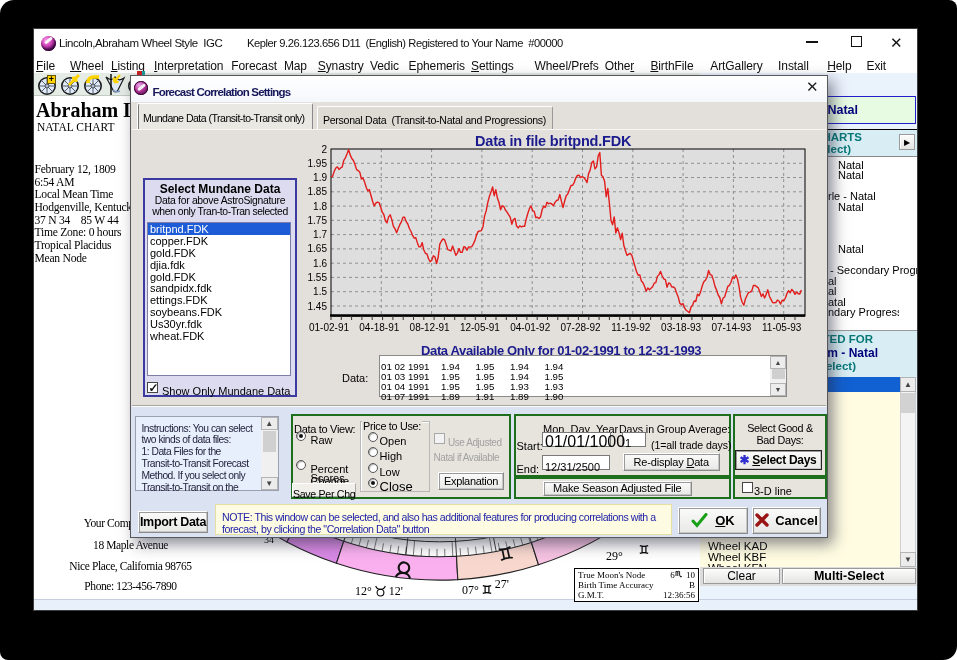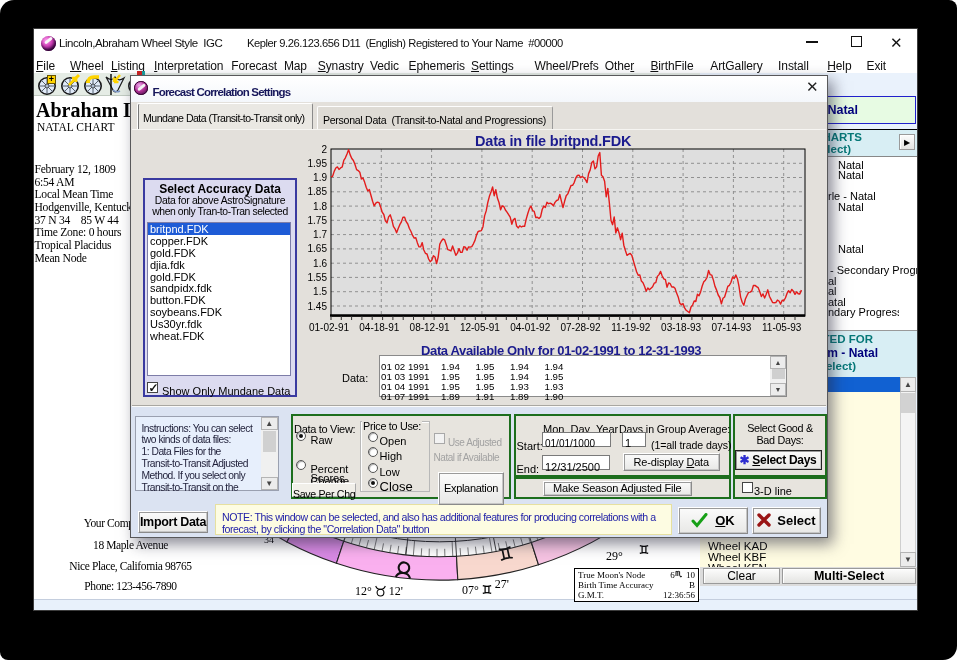--- a/index.html
+++ b/index.html
@@ -258,36 +258,36 @@
 <div class="abs" style="left:316.5px;top:106px;width:236px;height:23px;background:#dedbd5;border:1px solid #9a9a9a;border-bottom:none;border-top-color:#fdfdfd;border-left-color:#fdfdfd;z-index:12;border-radius:2px 2px 0 0"></div>
 <div class="abs" style="left:132px;top:128.5px;width:694px;height:1.5px;background:#f6f5f2;z-index:12"></div>
 <div class="abs" style="left:143px;top:107.5px;z-index:14"><span style="font-size:10.6px;letter-spacing:-0.53px;color:#000">Mundane Data (Transit-to-Transit only)</span></div>
 <div class="abs" style="left:323px;top:110px;z-index:13"><span style="font-size:10.6px;letter-spacing:-0.3px;color:#000">Personal Data&nbsp; (Transit-to-Natal and Progressions)</span></div>
 <div class="abs" style="left:131px;top:406px;width:696px;height:131px;background:#dbe3f2;z-index:11"></div>
 <div class="abs" style="left:132px;top:404.5px;width:694px;height:1px;background:#a9a7a2;z-index:12"></div>
 <div class="abs" style="left:132px;top:405.5px;width:694px;height:1px;background:#fbfbfa;z-index:12"></div>
 <div class="abs" style="left:475px;top:132px;z-index:12"><span style="font-size:14.5px;font-weight:bold;color:#1b1b8e;letter-spacing:-0.2px">Data in file britpnd.FDK</span></div>
 <div class="abs" style="left:143px;top:178px;width:154px;height:219px;background:#dcdbf0;border:2px solid #3a3aa0;z-index:12"></div>
 <div class="abs" style="left:143px;top:182px;z-index:13">
-    <div style="width:154px;text-align:center;font-size:12px;font-weight:bold;color:#000">Select Accuracy Data</div>
+    <div style="width:154px;text-align:center;font-size:12px;font-weight:bold;color:#000">Select Mundane Data</div>
   </div>
 <div class="abs" style="left:143px;top:195px;z-index:13">
     <div style="width:154px;text-align:center;font-size:10.4px;letter-spacing:-0.3px;color:#000">Data for above AstroSignature</div>
   </div>
 <div class="abs" style="left:143px;top:205.5px;z-index:13">
     <div style="width:154px;text-align:center;font-size:10.4px;letter-spacing:-0.42px;color:#000">when only Tran-to-Tran selected</div>
   </div>
 <div class="abs" style="left:146.5px;top:222px;width:144px;height:154px;background:#fff;border:1px solid #7d7da8;z-index:13"></div>
 <div class="abs" style="left:147.5px;top:223.3px;width:142px;height:11.8px;background:#1e5bd6;color:#fff;font-size:11px;padding-left:2.5px;z-index:14">britpnd.FDK</div>
 <div class="abs" style="left:150px;top:235.10000000000002px;font-size:11px;color:#000;z-index:14">copper.FDK</div>
 <div class="abs" style="left:150px;top:246.9px;font-size:11px;color:#000;z-index:14">gold.FDK</div>
 <div class="abs" style="left:150px;top:258.70000000000005px;font-size:11px;color:#000;z-index:14">djia.fdk</div>
 <div class="abs" style="left:150px;top:270.5px;font-size:11px;color:#000;z-index:14">gold.FDK</div>
 <div class="abs" style="left:150px;top:282.3px;font-size:11px;color:#000;z-index:14">sandpidx.fdk</div>
-<div class="abs" style="left:150px;top:294.1px;font-size:11px;color:#000;z-index:14">button.FDK</div>
+<div class="abs" style="left:150px;top:294.1px;font-size:11px;color:#000;z-index:14">ettings.FDK</div>
 <div class="abs" style="left:150px;top:305.90000000000003px;font-size:11px;color:#000;z-index:14">soybeans.FDK</div>
 <div class="abs" style="left:150px;top:317.70000000000005px;font-size:11px;color:#000;z-index:14">Us30yr.fdk</div>
 <div class="abs" style="left:150px;top:329.5px;font-size:11px;color:#000;z-index:14">wheat.FDK</div>
 <div class="abs" style="left:147px;top:381.5px;width:11px;height:11px;background:#fff;border:1px solid #444;z-index:13"></div>
 <div class="abs" style="left:148.5px;top:377.5px;z-index:14"><span style="font-size:12px;font-weight:bold;color:#111">✓</span></div>
 <div class="abs" style="left:162px;top:381px;z-index:13"><span style="font-size:11px;color:#000">Show Only Mundane Data</span></div>
 <svg class="abs" style="left:0;top:0;z-index:12" width="957" height="660" viewBox="0 0 957 660">
 <rect x="331" y="149" width="474" height="167" fill="#dedede" stroke="none"></rect>
 <line x1="331" y1="163.3" x2="805" y2="163.3" class="gd"></line>
     <line x1="331" y1="177.5" x2="805" y2="177.5" class="gd"></line>
@@ -405,21 +405,21 @@
 <div class="abs" style="left:510.0px;top:386.0px;z-index:13"><span style="font-size:9.7px">1.89</span></div>
 <div class="abs" style="left:544.5px;top:386.0px;z-index:13"><span style="font-size:9.7px">1.90</span></div>
 <div class="abs" style="left:770px;top:356px;width:16px;height:39.5px;background:#f0f0f0;z-index:13"></div>
 <div class="abs sb" style="left:770px;top:356px;width:16px;height:13px;font-size:7px;z-index:14">▲</div>
 <div class="abs sb" style="left:770px;top:382.5px;width:16px;height:13px;font-size:7px;z-index:14">▼</div>
 <div class="abs" style="left:771.5px;top:368.5px;width:13px;height:10px;background:#cfcfcf;z-index:14"></div>
 <div class="abs" style="left:134.5px;top:415.5px;width:144px;height:75px;background:#e7effc;border:1px solid #9aa0b0;z-index:12"></div>
 <div class="abs" style="left:141.5px;top:417.5px;z-index:13"><span style="font-size:10.3px;letter-spacing:-0.5px;color:#1e1e38">Instructions: You can select</span></div>
 <div class="abs" style="left:141.5px;top:429.3px;z-index:13"><span style="font-size:10.3px;letter-spacing:-0.5px;color:#1e1e38">two kinds of data files:</span></div>
 <div class="abs" style="left:141.5px;top:441.1px;z-index:13"><span style="font-size:10.3px;letter-spacing:-0.5px;color:#1e1e38">1: Data Files for the</span></div>
-<div class="abs" style="left:141.5px;top:452.9px;z-index:13"><span style="font-size:10.3px;letter-spacing:-0.5px;color:#1e1e38">Transit-to-Transit Adjusted</span></div>
+<div class="abs" style="left:141.5px;top:452.9px;z-index:13"><span style="font-size:10.3px;letter-spacing:-0.5px;color:#1e1e38">Transit-to-Transit Forecast</span></div>
 <div class="abs" style="left:141.5px;top:464.7px;z-index:13"><span style="font-size:10.3px;letter-spacing:-0.5px;color:#1e1e38">Method. If you select only</span></div>
 <div class="abs" style="left:141.5px;top:476.5px;z-index:13"><span style="font-size:10.3px;letter-spacing:-0.5px;color:#1e1e38">Transit-to-Transit on the</span></div>
 <div class="abs" style="left:261px;top:416.5px;width:16.5px;height:73px;background:#f0f0f0;z-index:13"></div>
 <div class="abs sb" style="left:261px;top:416.5px;width:16.5px;height:13px;font-size:8px;z-index:14">▲</div>
 <div class="abs sb" style="left:261px;top:476.5px;width:16.5px;height:13px;font-size:8px;z-index:14">▼</div>
 <div class="abs" style="left:262.5px;top:431px;width:13.5px;height:21px;background:#d0d0d0;z-index:14"></div>
 <div class="abs" style="left:291px;top:413.5px;width:220px;height:85px;border:2px solid #1d6e1d;background:#e7e4de;z-index:12"></div>
 <div class="abs" style="left:513.5px;top:413.5px;width:217.5px;height:63.5px;border:2px solid #1d6e1d;background:#e7e4de;z-index:12"></div>
 <div class="abs" style="left:513.5px;top:477px;width:217.5px;height:21.5px;border:2px solid #1d6e1d;background:#e7e4de;z-index:12"></div>
 <div class="abs" style="left:733px;top:413.5px;width:94px;height:63.5px;border:2px solid #1d6e1d;background:#e7e4de;z-index:12"></div>
@@ -439,27 +439,27 @@
 <div class="abs" style="left:379.5px;top:430.5px;z-index:14"><span style="font-size:11px">Open</span></div>
 <div class="abs radio" style="left:368px;top:447.0px;z-index:14"></div>
 <div class="abs" style="left:379.5px;top:446.0px;z-index:14"><span style="font-size:11px">High</span></div>
 <div class="abs radio" style="left:368px;top:462.5px;z-index:14"></div>
 <div class="abs" style="left:379.5px;top:461.5px;z-index:14"><span style="font-size:11px">Low</span></div>
 <div class="abs radio sel" style="left:368px;top:478.0px;z-index:14"></div>
 <div class="abs" style="left:379.5px;top:477.0px;z-index:14"><span style="font-size:13px">Close</span></div>
 <div class="abs" style="left:434px;top:432.5px;width:11px;height:11px;background:#f2f2f2;border:1px solid #a8a8a8;z-index:13"></div>
 <div class="abs" style="left:448px;top:432px;z-index:13"><span style="font-size:10px;color:#a2a2a2;letter-spacing:-0.45px">Use Adjusted</span></div>
 <div class="abs" style="left:433.5px;top:447px;z-index:13"><span style="font-size:10px;color:#a2a2a2;letter-spacing:-0.45px">Natal if Available</span></div>
-<div class="abs btn" style="left:438px;top:471.5px;width:66px;height:33px;z-index:13">
+<div class="abs btn" style="left:438px;top:471.5px;width:66px;height:18px;z-index:13">
     <span style="font-size:11px;letter-spacing:-0.3px">Explanation</span>
   </div>
 <div class="abs" style="left:543px;top:419px;z-index:13"><span style="font-size:11px">Mon&nbsp; Day&nbsp; Year</span></div>
 <div class="abs" style="left:516.5px;top:435.5px;z-index:13"><span style="font-size:11px">Start:</span></div>
 <div class="abs" style="left:542px;top:431.5px;width:69px;height:15px;background:#fff;border:1px solid #7a7a7a;z-index:13"></div>
-<div class="abs" style="left:545px;top:433px;z-index:14"><span style="font-size:10px">01/01/1000</span></div>
+<div class="abs" style="left:545px;top:433px;z-index:14"><span style="font-size:16px">01/01/1000</span></div>
 <div class="abs" style="left:516.5px;top:458.5px;z-index:13"><span style="font-size:11px">End:</span></div>
 <div class="abs" style="left:542px;top:455px;width:68px;height:15px;background:#fff;border:1px solid #7a7a7a;z-index:13"></div>
 <div class="abs" style="left:545px;top:456.5px;z-index:14"><span style="font-size:11px">12/31/2500</span></div>
 <div class="abs" style="left:619px;top:419px;z-index:13"><span style="font-size:10.6px;letter-spacing:-0.05px">Days in Group Average:</span></div>
 <div class="abs" style="left:622px;top:431.5px;width:24px;height:15px;background:#fff;border:1px solid #7a7a7a;z-index:13"></div>
 <div class="abs" style="left:625px;top:433px;z-index:14"><span style="font-size:11px">1</span></div>
 <div class="abs" style="left:651px;top:435px;z-index:13"><span style="font-size:10.6px;letter-spacing:-0.1px">(1=all trade days)</span></div>
 <div class="abs btn" style="left:622.5px;top:453px;width:97.5px;height:18px;z-index:13">
     <span style="font-size:11px;letter-spacing:-0.2px">Re-display <u>D</u>ata</span>
   </div>
@@ -486,13 +486,13 @@
 <div class="abs btn" style="left:678px;top:506.5px;width:70px;height:27px;z-index:12">
     <svg width="17" height="15" viewBox="0 0 17 15" style="margin-right:7px">
       <path d="M2,8 L6,12.5 L15,1.5" stroke="#17a017" stroke-width="3" fill="none" stroke-linecap="round"></path>
     </svg>
     <span style="font-size:13px;font-weight:bold"><u>O</u>K</span>
   </div>
 <div class="abs btn" style="left:752px;top:506.5px;width:69px;height:27px;z-index:12">
     <svg width="14" height="14" viewBox="0 0 14 14" style="margin-right:6px">
       <path d="M2,2 L12,12 M12,2 L2,12" stroke="#991414" stroke-width="3.4" stroke-linecap="round"></path>
     </svg>
-    <span style="font-size:13px;font-weight:bold">Select</span>
+    <span style="font-size:13px;font-weight:bold">Cancel</span>
   </div>
 </body></html>

